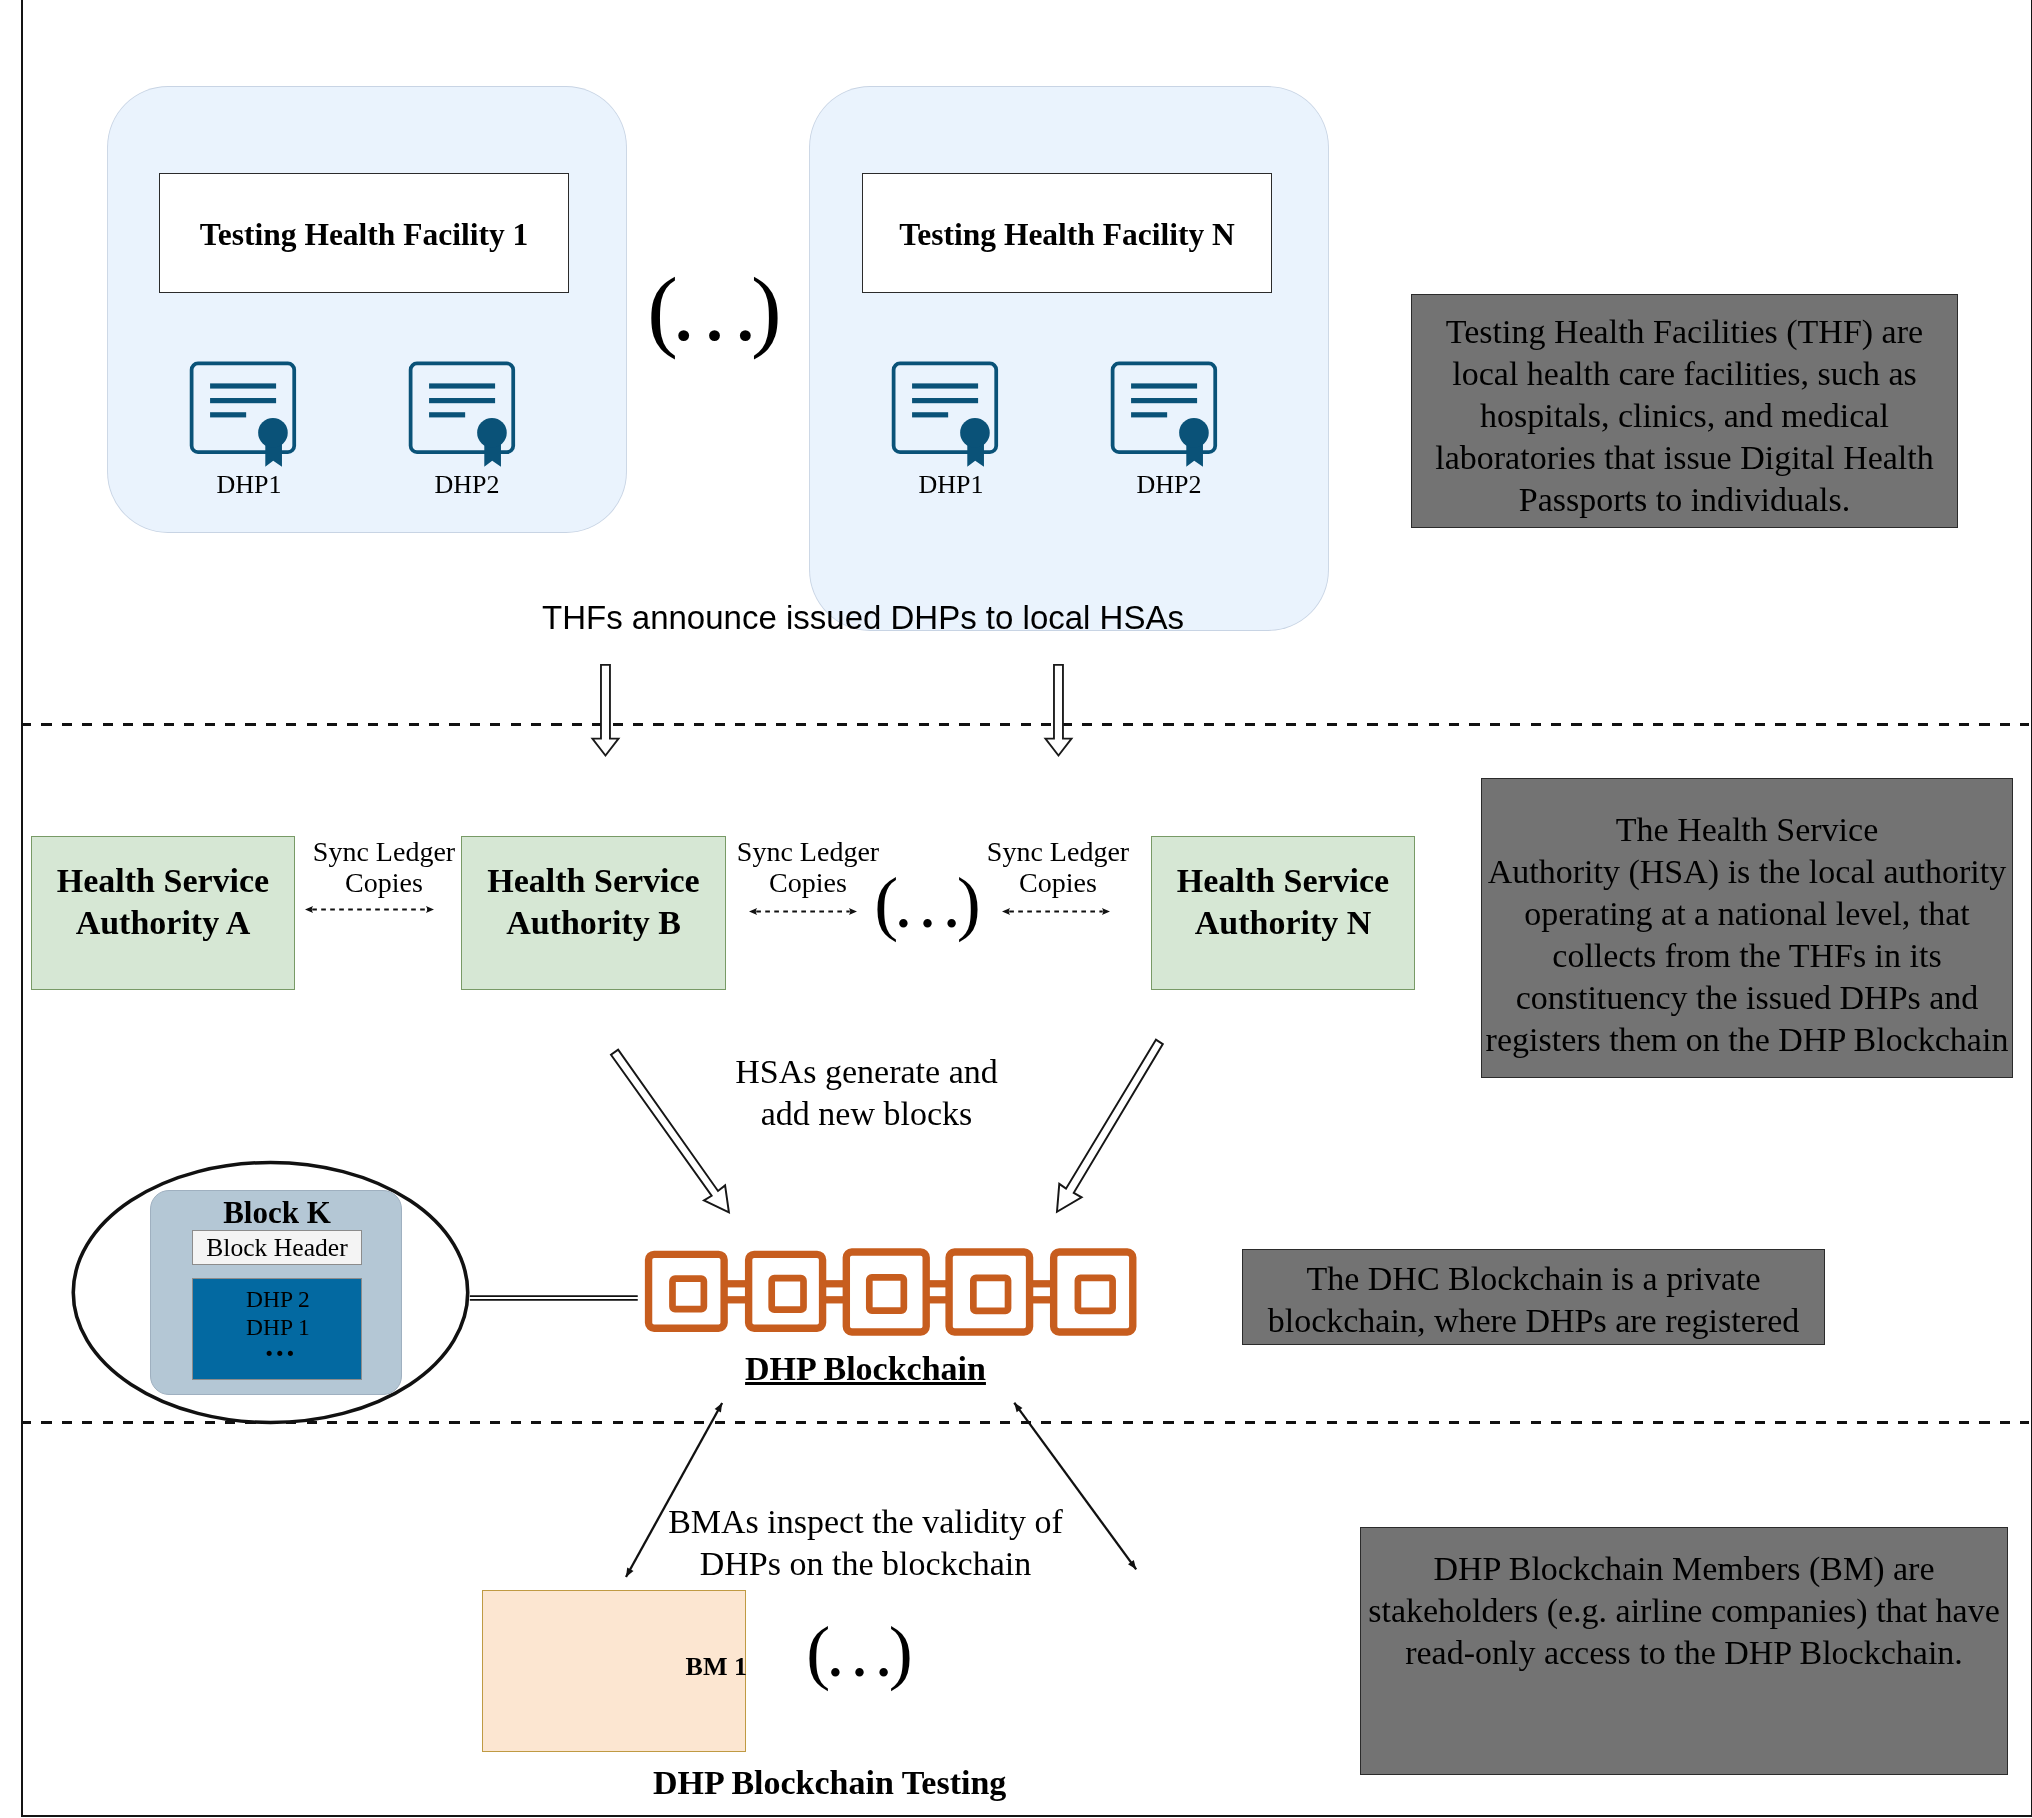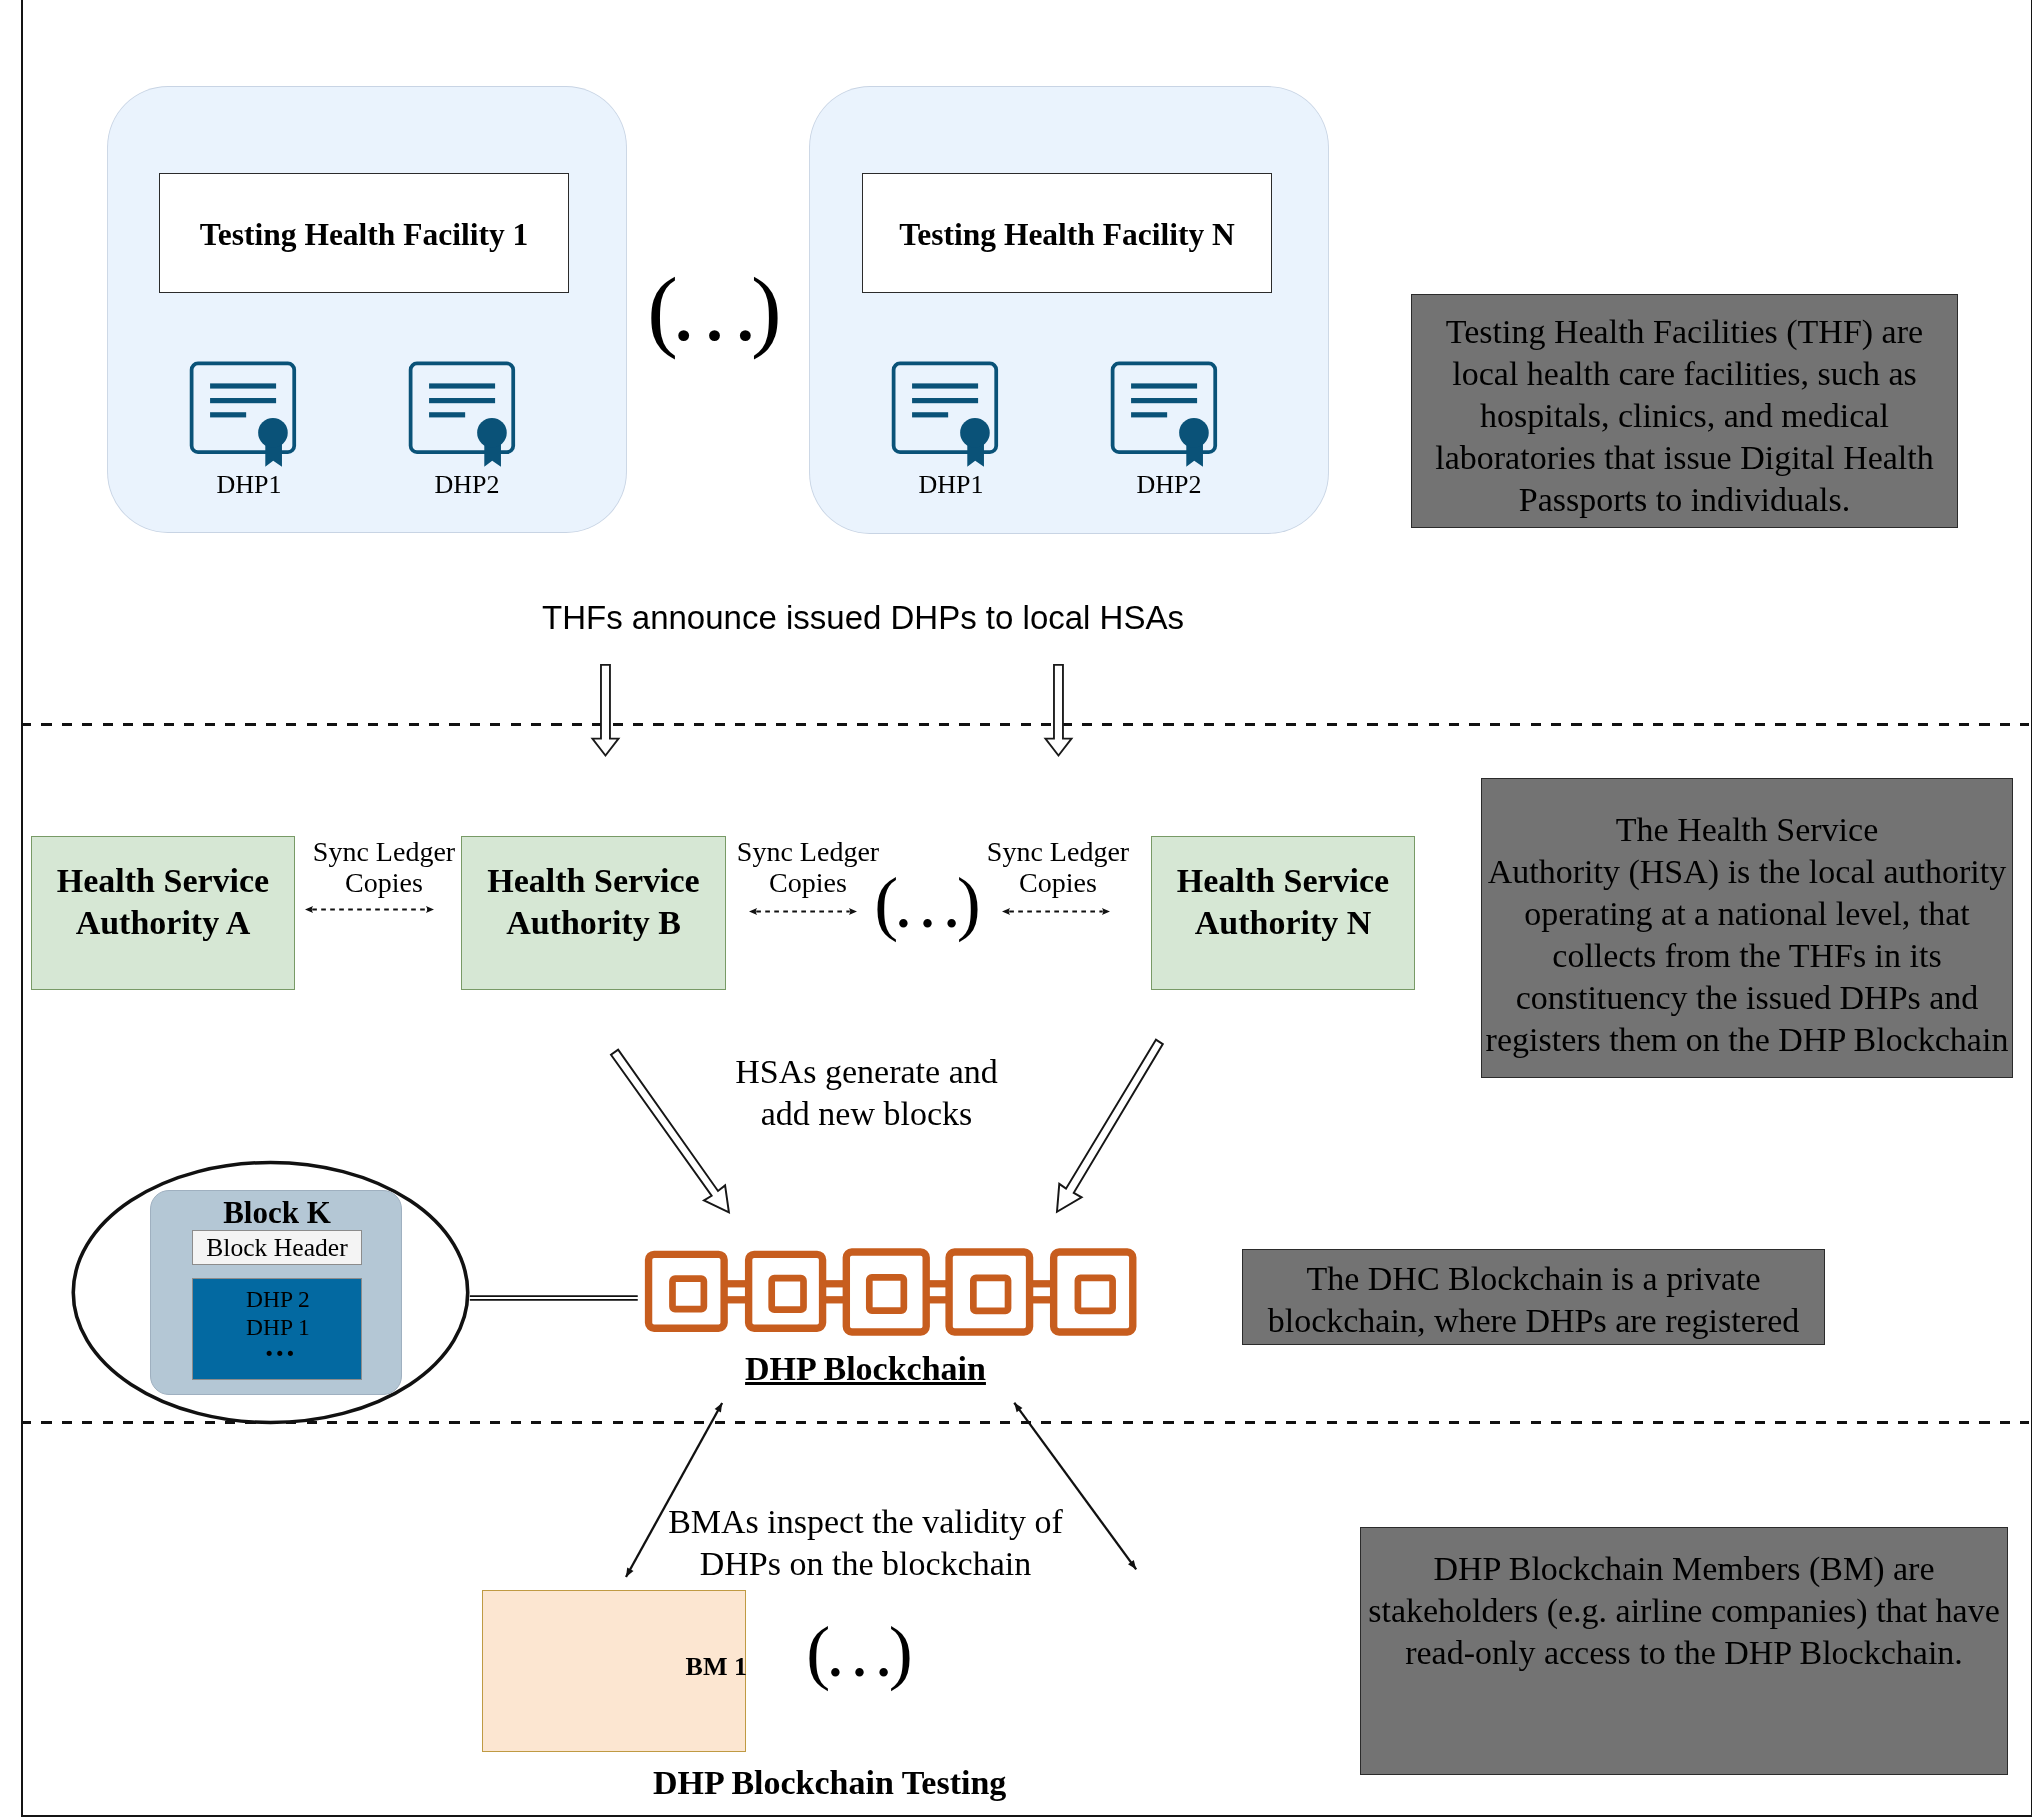--- a/index.html
+++ b/index.html
@@ -83,21 +83,21 @@
     <div class="abs" style="left:297px;top:271px;width:114px;height:111px;">
       <svg width="114" height="111" viewBox="0 0 134 130">
           <use href="#cert-icon"></use>
         </svg>
     </div>
     <div class="abs dhp-label" style="left:258px;top:383px;width:202px;">DHP2</div>
   </div>
 
   <div class="abs dots ctr" style="left:641px;top:262px;width:147px;height:94px;">(…)</div>
 
-  <div class="abs thf-panel" style="left:810px;top:87px;width:518px;height:446px;">
+  <div class="abs thf-panel" style="left:810px;top:87px;width:518px;height:543px;">
     <div class="abs thf-title ctr" style="left:52px;top:86px;width:410px;height:120px;">Testing Health Facility N</div>
     <div class="abs" style="left:78px;top:271px;width:114px;height:111px;">
       <svg width="114" height="111" viewBox="0 0 134 130">
           <use href="#cert-icon"></use>
         </svg>
     </div>
     <div class="abs dhp-label" style="left:40px;top:383px;width:202px;">DHP1</div>
     <div class="abs" style="left:297px;top:271px;width:114px;height:111px;">
       <svg width="114" height="111" viewBox="0 0 134 130">
           <use href="#cert-icon"></use>

